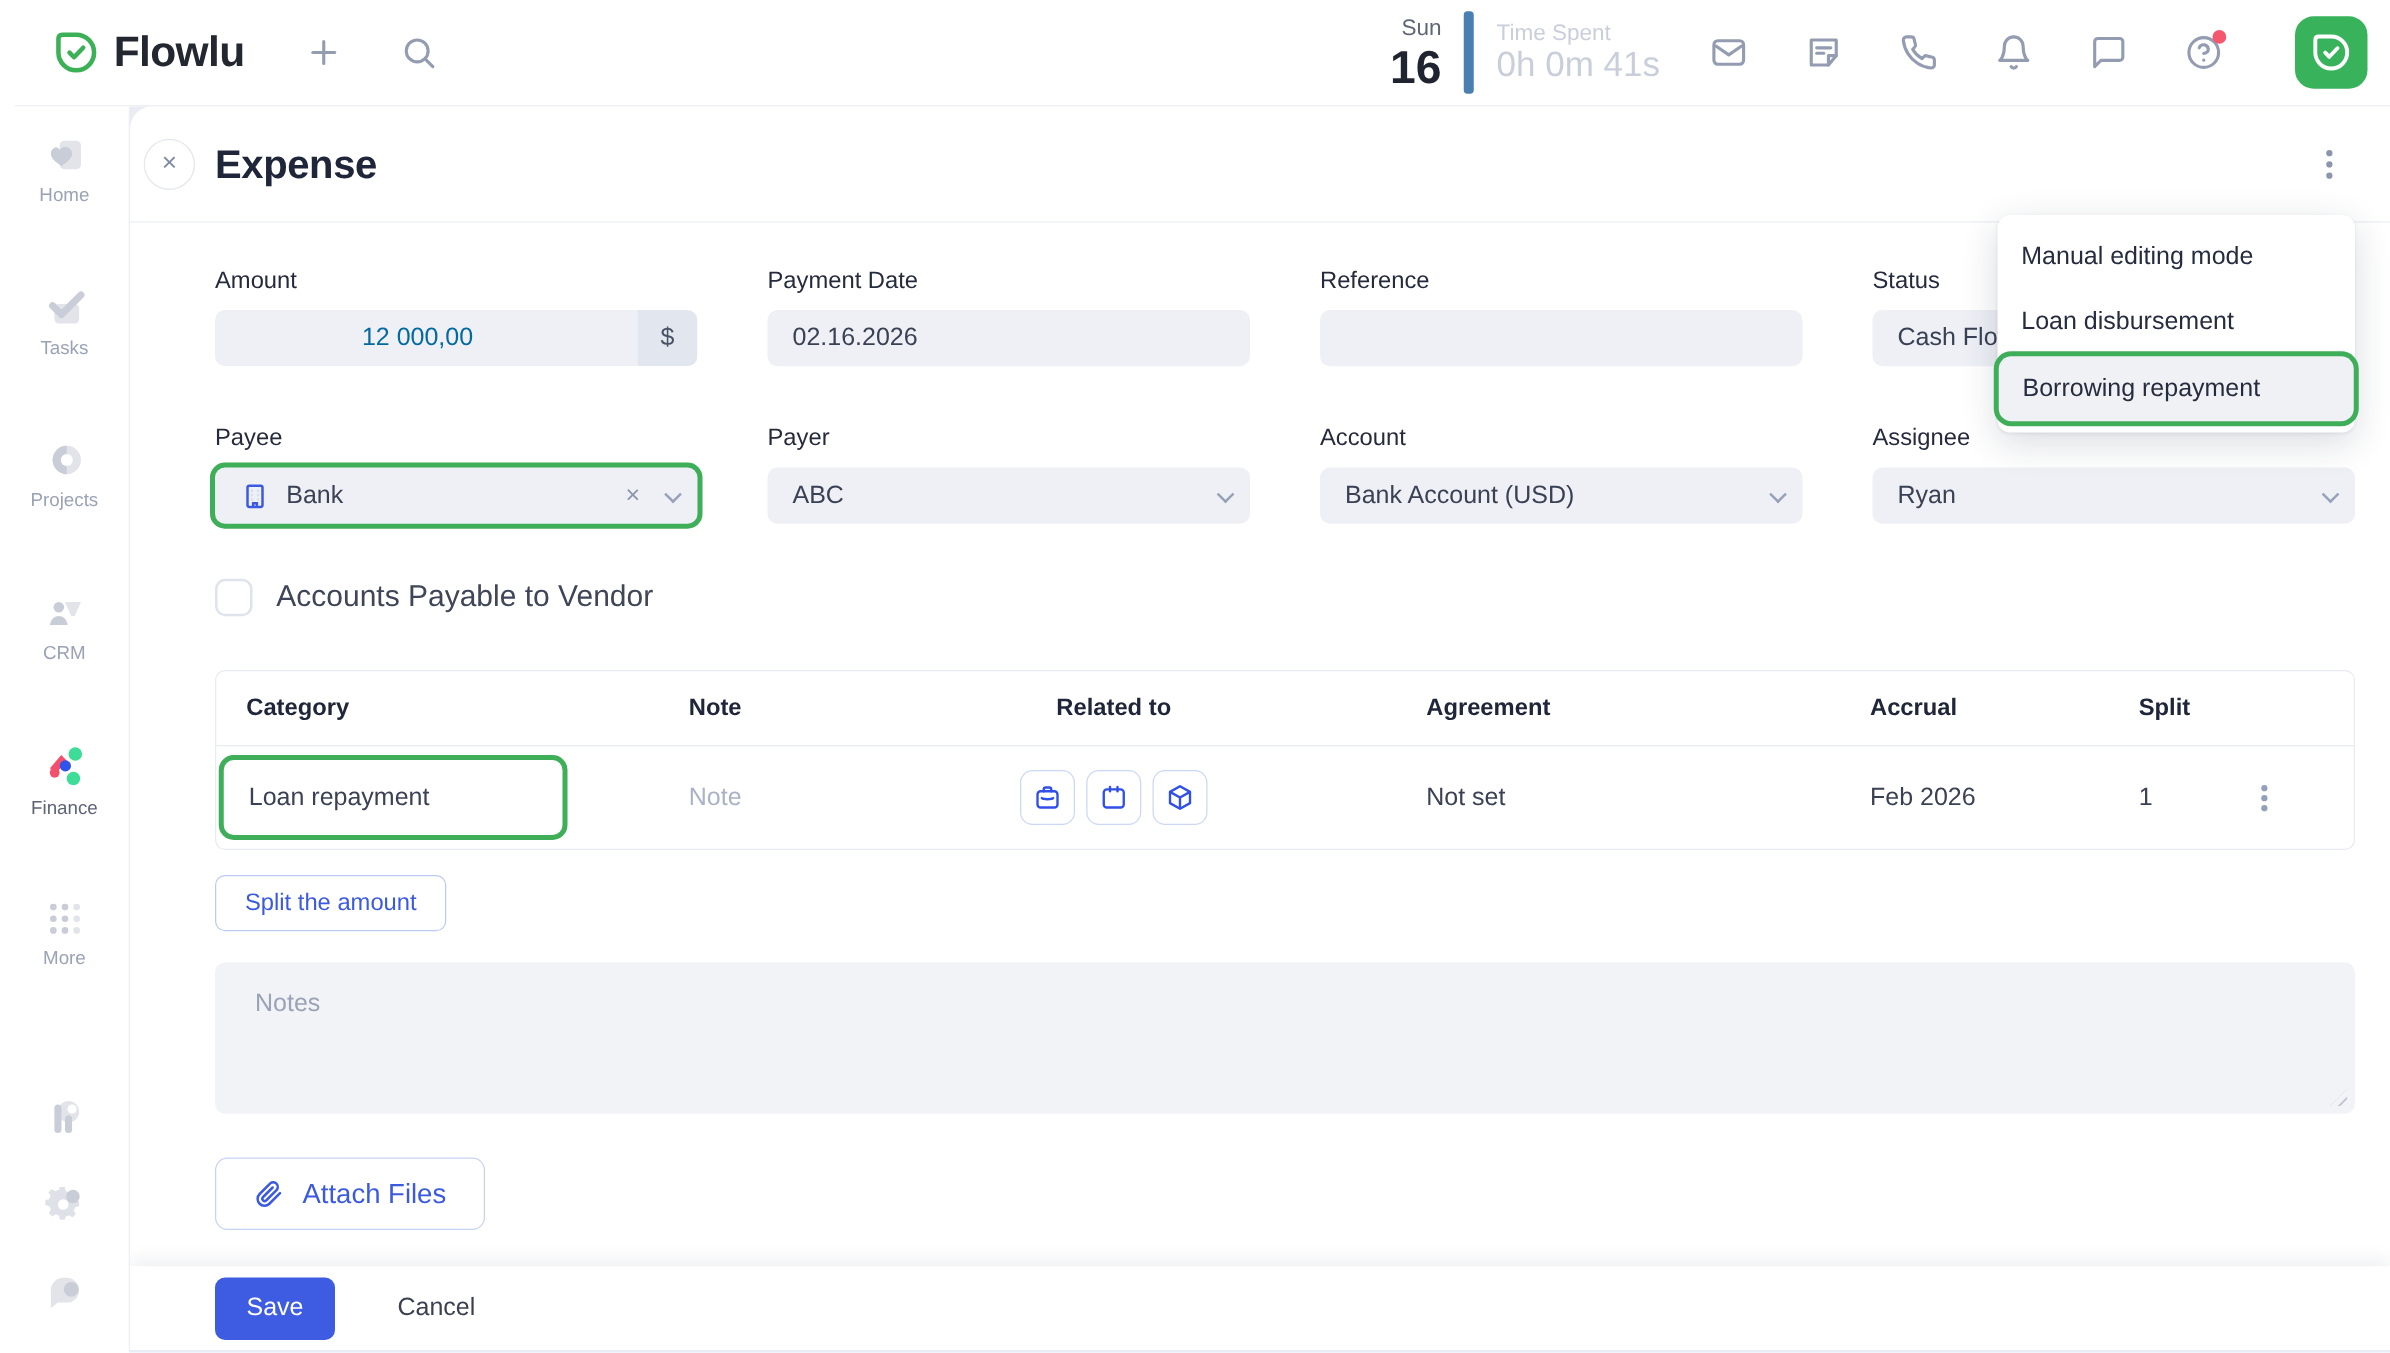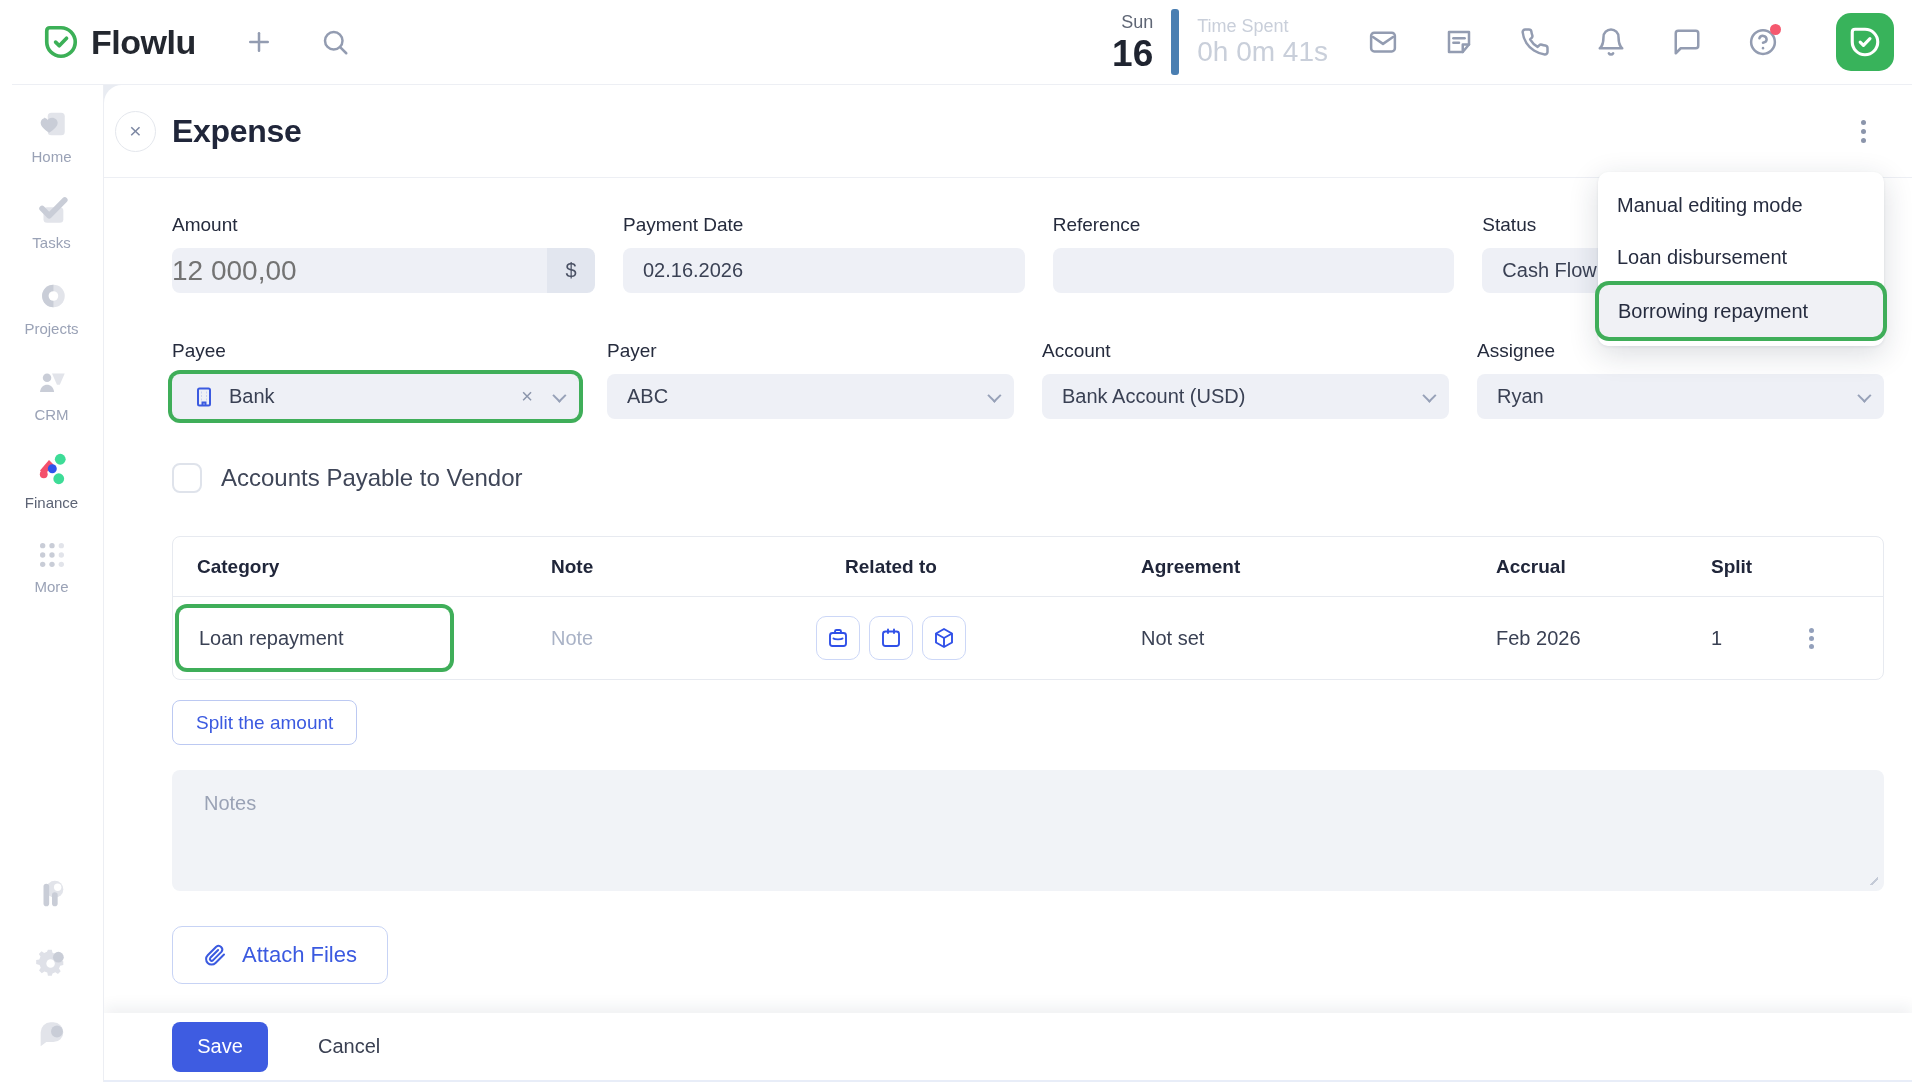--- a/index.html
+++ b/index.html
@@ -24,48 +24,48 @@
   .ts-value { font-size:28px; color:#c9cfda; }
   .tb-icons { display:flex; align-items:center; gap:46px; }
   .help-wrap { position:relative; }
   .help-dot { position:absolute; right:-3px; top:-3px; width:11px; height:11px; border-radius:50%; background:#f5586e; }
   .avatar { width:58px; height:58px; border-radius:15px; background:#38b35b; display:flex;
     align-items:center; justify-content:center; margin-left:12px; cursor:pointer; }
 
   
   .sidebar { position:absolute; left:0; top:85px; width:104px; bottom:0; background:#fff;
     border-right:1px solid #eceef3; display:flex; flex-direction:column; align-items:center;
-    padding-top:22px; z-index:30; }
+    padding-top:22px; z-index:30;gap:36px; }
   .s-item { width:100%; display:flex; flex-direction:column; align-items:center; gap:7px;
     margin-bottom:28px; cursor:pointer; }
   .s-item .lbl { font-size:15px; color:#9aa2b6; }
   .s-item.active .lbl { color:#5d6475; }
   .s-bottom { margin-top:auto; display:flex; flex-direction:column; align-items:center; gap:36px;
     padding-bottom:30px; }
 
   
   .main { position:absolute; left:104px; top:85px; right:0; bottom:0; background:#e9ecf2; }
   .card { position:absolute; inset:0; background:#fff; border-radius:18px 0 0 0; overflow:visible; }
   .card-header { height:93px; display:flex; align-items:center; border-bottom:1px solid #edeff4; }
   .close-btn { width:41px; height:41px; border-radius:50%; border:1px solid #e4e7ed; background:#fff;
     color:#7d88a3; font-size:21px; display:flex; align-items:center; justify-content:center;
     margin-left:11px; cursor:pointer; }
   .page-title { font-size:32px; font-weight:700; color:#20263a; margin-left:16px; letter-spacing:-0.3px; }
   .kebab { margin-left:auto; margin-right:40px; display:flex; flex-direction:column; gap:4px;
     cursor:pointer; padding:6px; background:none; border:none; }
   .kebab i { width:5px; height:5px; border-radius:50%; background:#8b95ab; }
 
   .content { padding:36px 28px 0 68px; }
-  .fgrid { display:grid; grid-template-columns:repeat(4,1fr); column-gap:28px; width:1712px; }
+  .fgrid { display:grid; grid-template-columns:repeat(4,1fr); column-gap:56px; width:1712px; }
   .flabel { font-size:19px; color:#252b3d; margin-bottom:12px; }
   .finput { height:45px; background:#eef0f6; border-radius:8px; border:none; width:100%;
     font-size:20px; color:#3a4154; font-family:inherit; }
   .amount-wrap { display:flex; height:45px; border-radius:8px; overflow:hidden; }
-  .amount-wrap input { flex:1; background:#eef0f6; border:none; text-align:left; padding-right:14px;
-    font-size:28px; color:#737373; font-family:inherit; min-width:0; }
+  .amount-wrap input { flex:1; background:#eef0f6; border:none; text-align:center; padding-right:14px;
+    font-size:20px; color:#0369a1; font-family:inherit; min-width:0; }
   .currency { width:48px; background:#e2e6ef; display:flex; align-items:center; justify-content:center;
     font-size:20px; color:#4a5164; }
   input.text { padding:0 20px; }
   .select { height:45px; background:#eef0f6; border-radius:8px; display:flex; align-items:center;
     padding:0 16px 0 20px; cursor:pointer; font-size:20px; color:#3a4154; position:relative; }
   .chev { width:10px; height:10px; border-right:2px solid #97a1b8; border-bottom:2px solid #97a1b8;
     transform:rotate(45deg) translateY(-2px); margin-left:auto; flex:none; }
   .green-ring { box-shadow:0 0 0 4px #3fae59; }
   .clear-x { color:#8b95ab; font-size:20px; margin-left:auto; margin-right:20px; cursor:pointer; }
   .clear-x + .chev { margin-left:0; }

